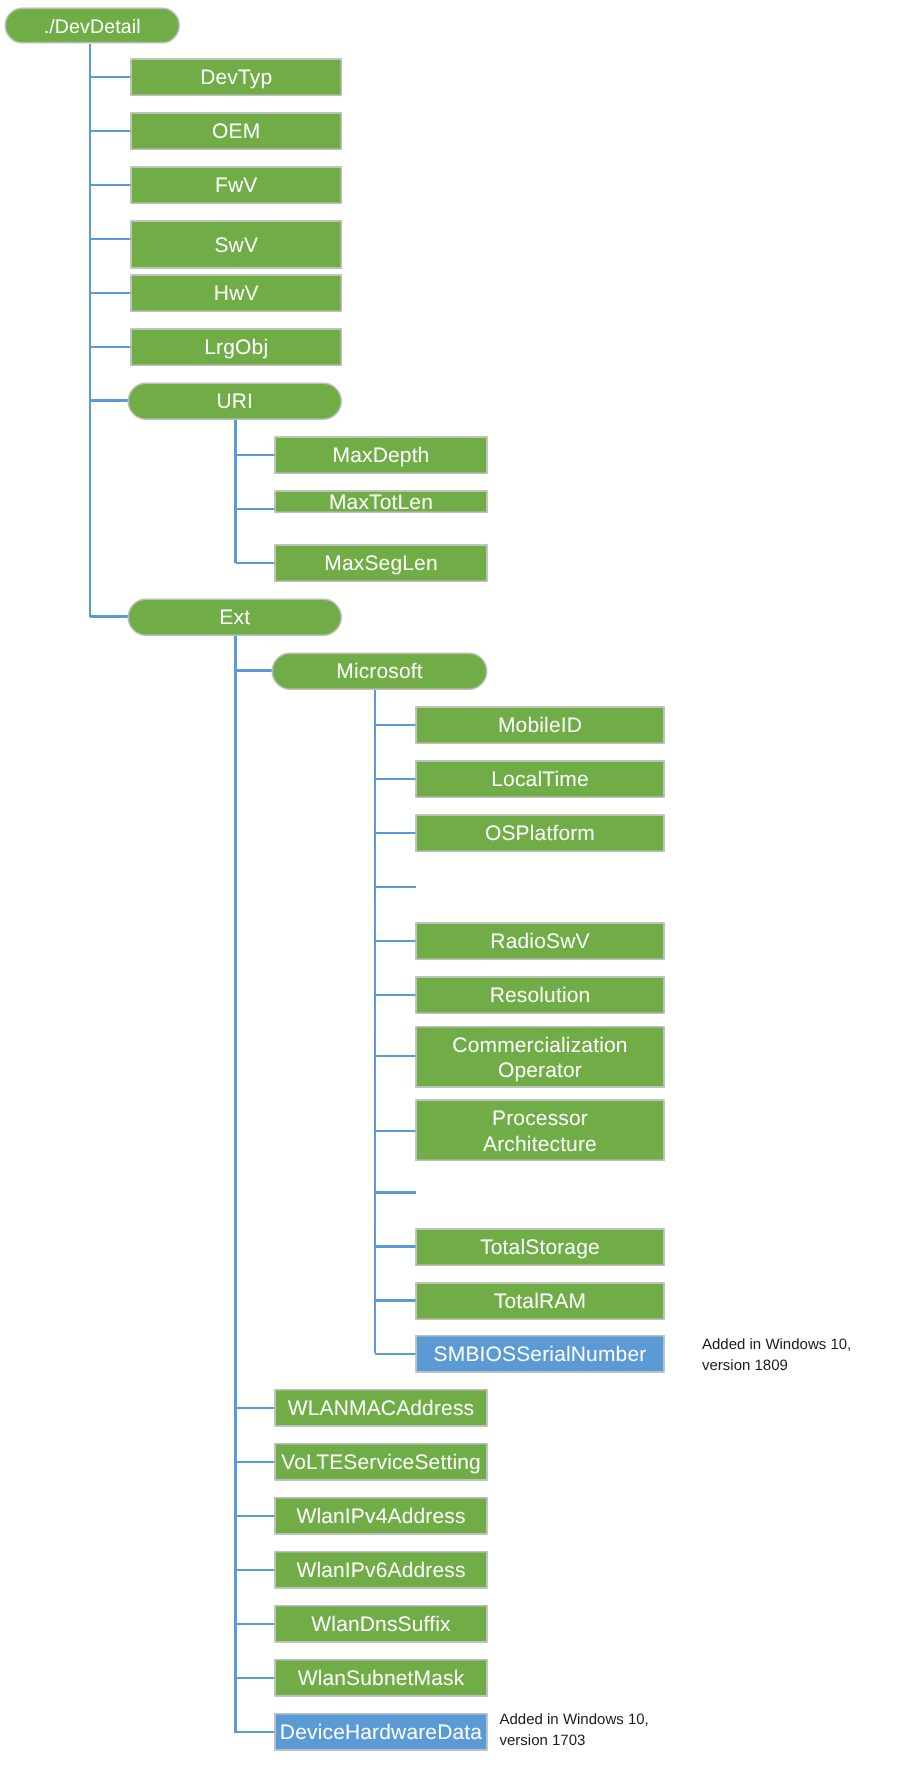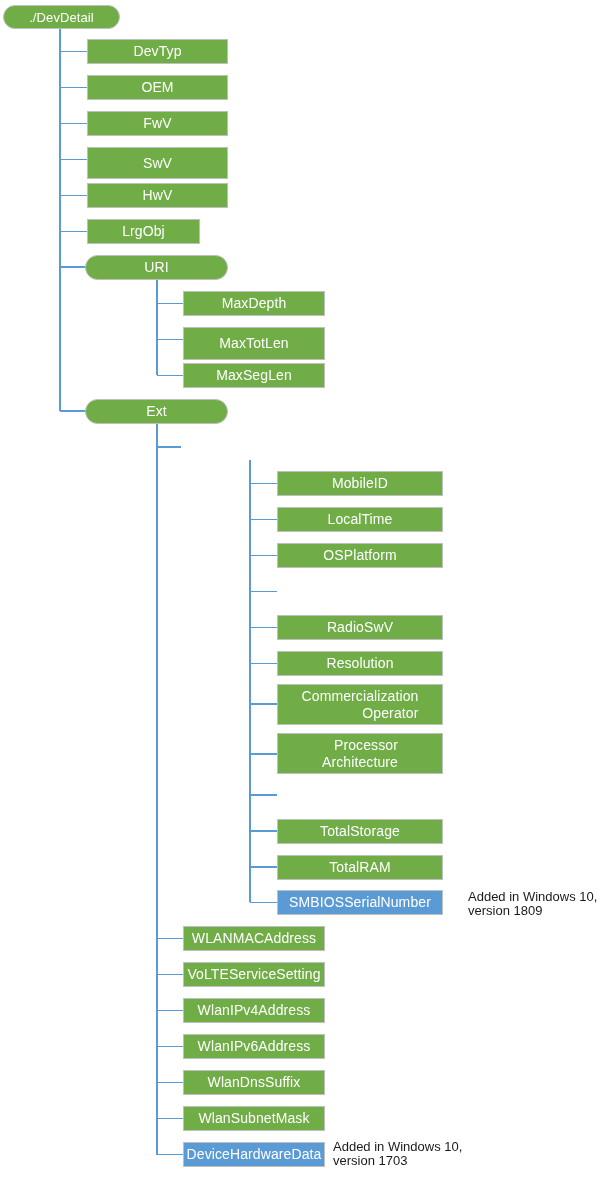--- a/index.html
+++ b/index.html
@@ -20,26 +20,26 @@
     color:#ffffff;
     font-size:14px;
     line-height:15px;
     letter-spacing:.1px;
     border:1px solid #bfbfbf;
     background:#70ad47;
     padding:0 4px;
   }
   .node.pill{border-radius:999px;border:1px solid #bfbfbf;}
   .node.blue{background:#5b9bd5;}
-  .node.two-line{line-height:17px;text-align:right;}
+  .node.two-line{line-height:17px;}
 
   .annot{
     position:absolute;
     color:#1a1a1a;
-    font-size:13px;
+    font-size:10px;
     line-height:13.5px;
     white-space:pre-line;
     text-align:left;
   }
 </style>
 </head>
 <body>
 
 <div id="stage">
 
@@ -88,28 +88,29 @@
     </g>
   </svg>
 
   <div class="node pill" style="left:3px;top:5px;width:117px;height:24px;font-size:13px;">./DevDetail</div>
 
   <div class="node" style="left:87px;top:39px;width:141px;height:25px;">DevTyp</div>
   <div class="node" style="left:87px;top:75px;width:141px;height:25px;">OEM</div>
   <div class="node" style="left:87px;top:111px;width:141px;height:25px;">FwV</div>
   <div class="node" style="left:87px;top:147px;width:141px;height:32px;">SwV</div>
   <div class="node" style="left:87px;top:183px;width:141px;height:25px;">HwV</div>
-  <div class="node" style="left:87px;top:219px;width:113px;height:25px;">LrgObj</div>
+  <div class="node" style="left:87px;top:219px;width:141px;height:25px;">LrgObj</div>
   <div class="node pill" style="left:85px;top:255px;width:143px;height:25px;">URI</div>
   <div class="node pill" style="left:85px;top:399px;width:143px;height:25px;">Ext</div>
 
   <div class="node" style="left:183px;top:291px;width:142px;height:25px;">MaxDepth</div>
-  <div class="node" style="left:183px;top:327px;width:142px;height:33px;">MaxTotLen</div>
+  <div class="node" style="left:183px;top:327px;width:142px;height:15px;">MaxTotLen</div>
   <div class="node" style="left:183px;top:363px;width:142px;height:25px;">MaxSegLen</div>
 
+  <div class="node pill" style="left:181px;top:435px;width:144px;height:25px;">Microsoft</div>
 
   <div class="node" style="left:183px;top:926px;width:142px;height:25px;">WLANMACAddress</div>
   <div class="node" style="left:183px;top:962px;width:142px;height:25px;">VoLTEServiceSetting</div>
   <div class="node" style="left:183px;top:998px;width:142px;height:25px;">WlanIPv4Address</div>
   <div class="node" style="left:183px;top:1034px;width:142px;height:25px;">WlanIPv6Address</div>
   <div class="node" style="left:183px;top:1070px;width:142px;height:25px;">WlanDnsSuffix</div>
   <div class="node" style="left:183px;top:1106px;width:142px;height:25px;">WlanSubnetMask</div>
   <div class="node blue" style="left:183px;top:1142px;width:142px;height:25px;">DeviceHardwareData</div>
 
   <div class="node" style="left:277px;top:471px;width:166px;height:25px;">MobileID</div>

